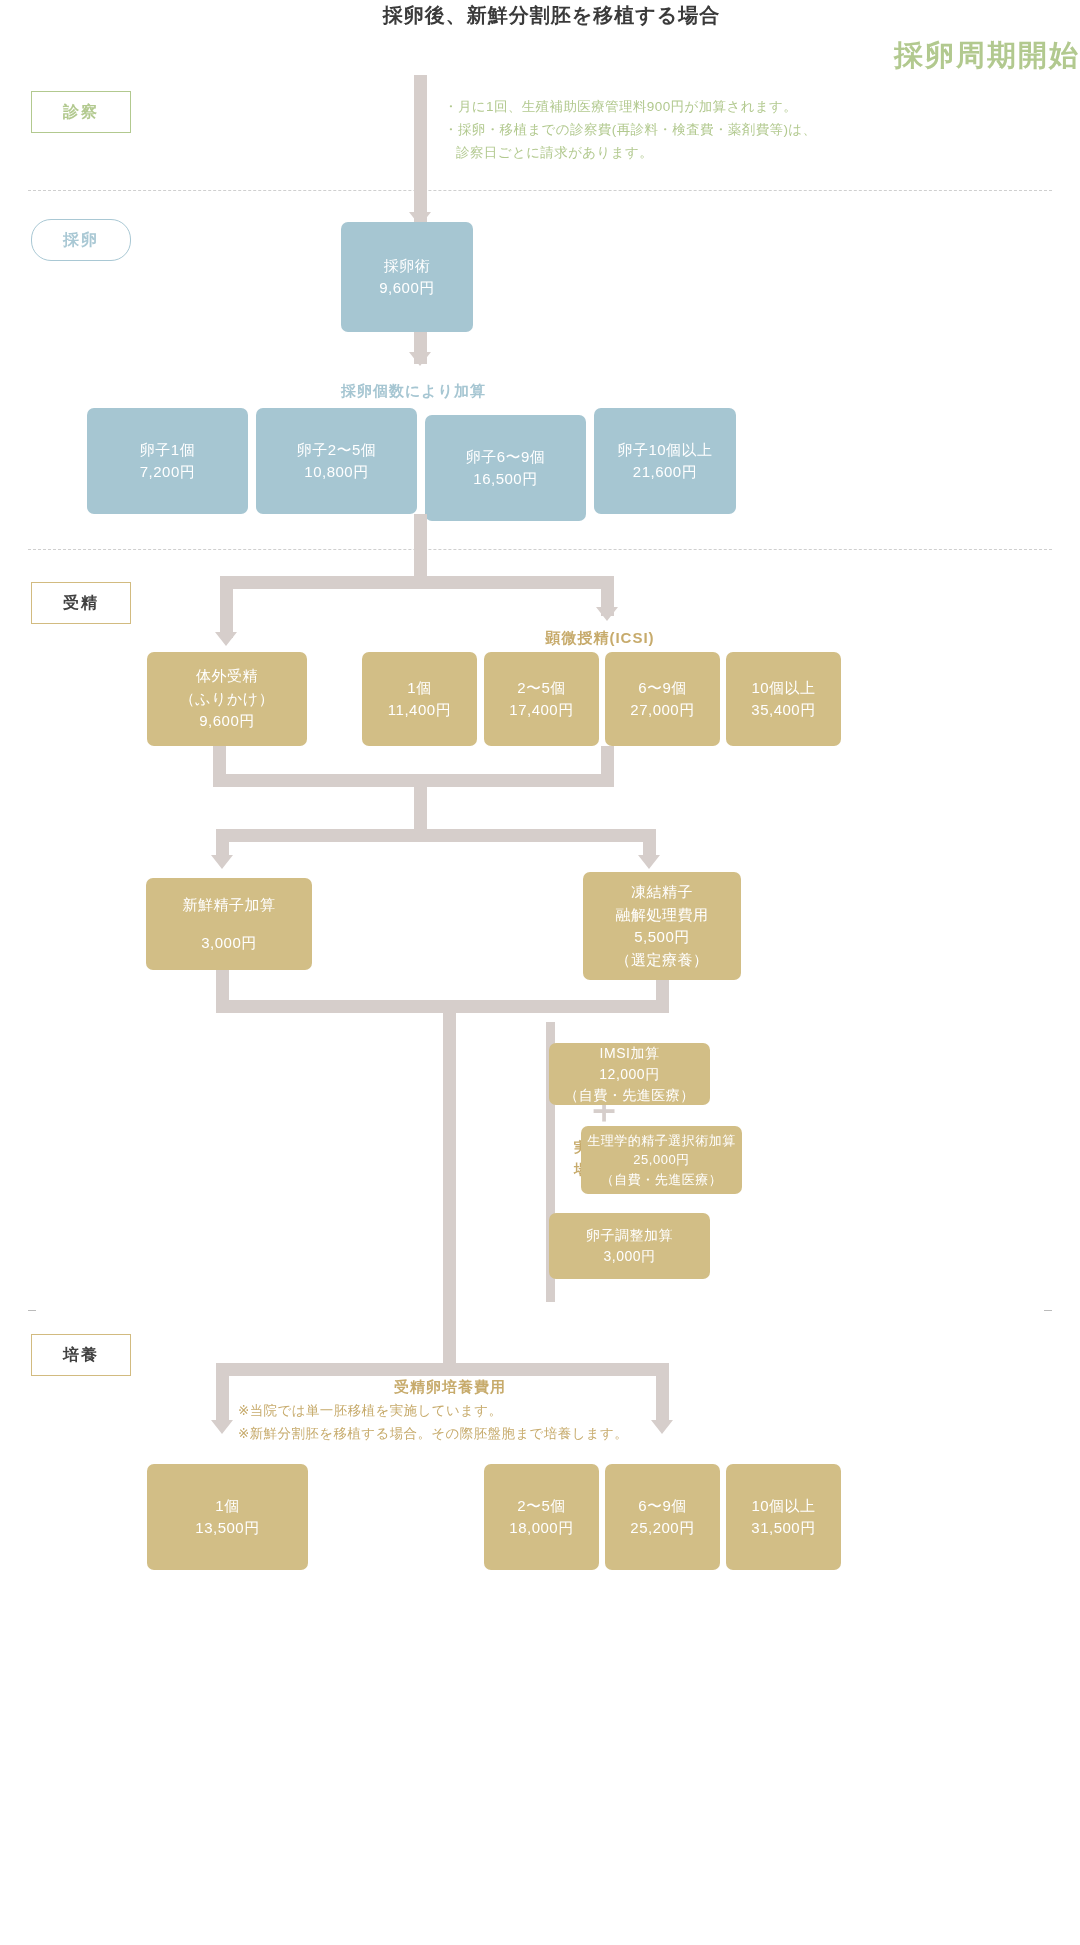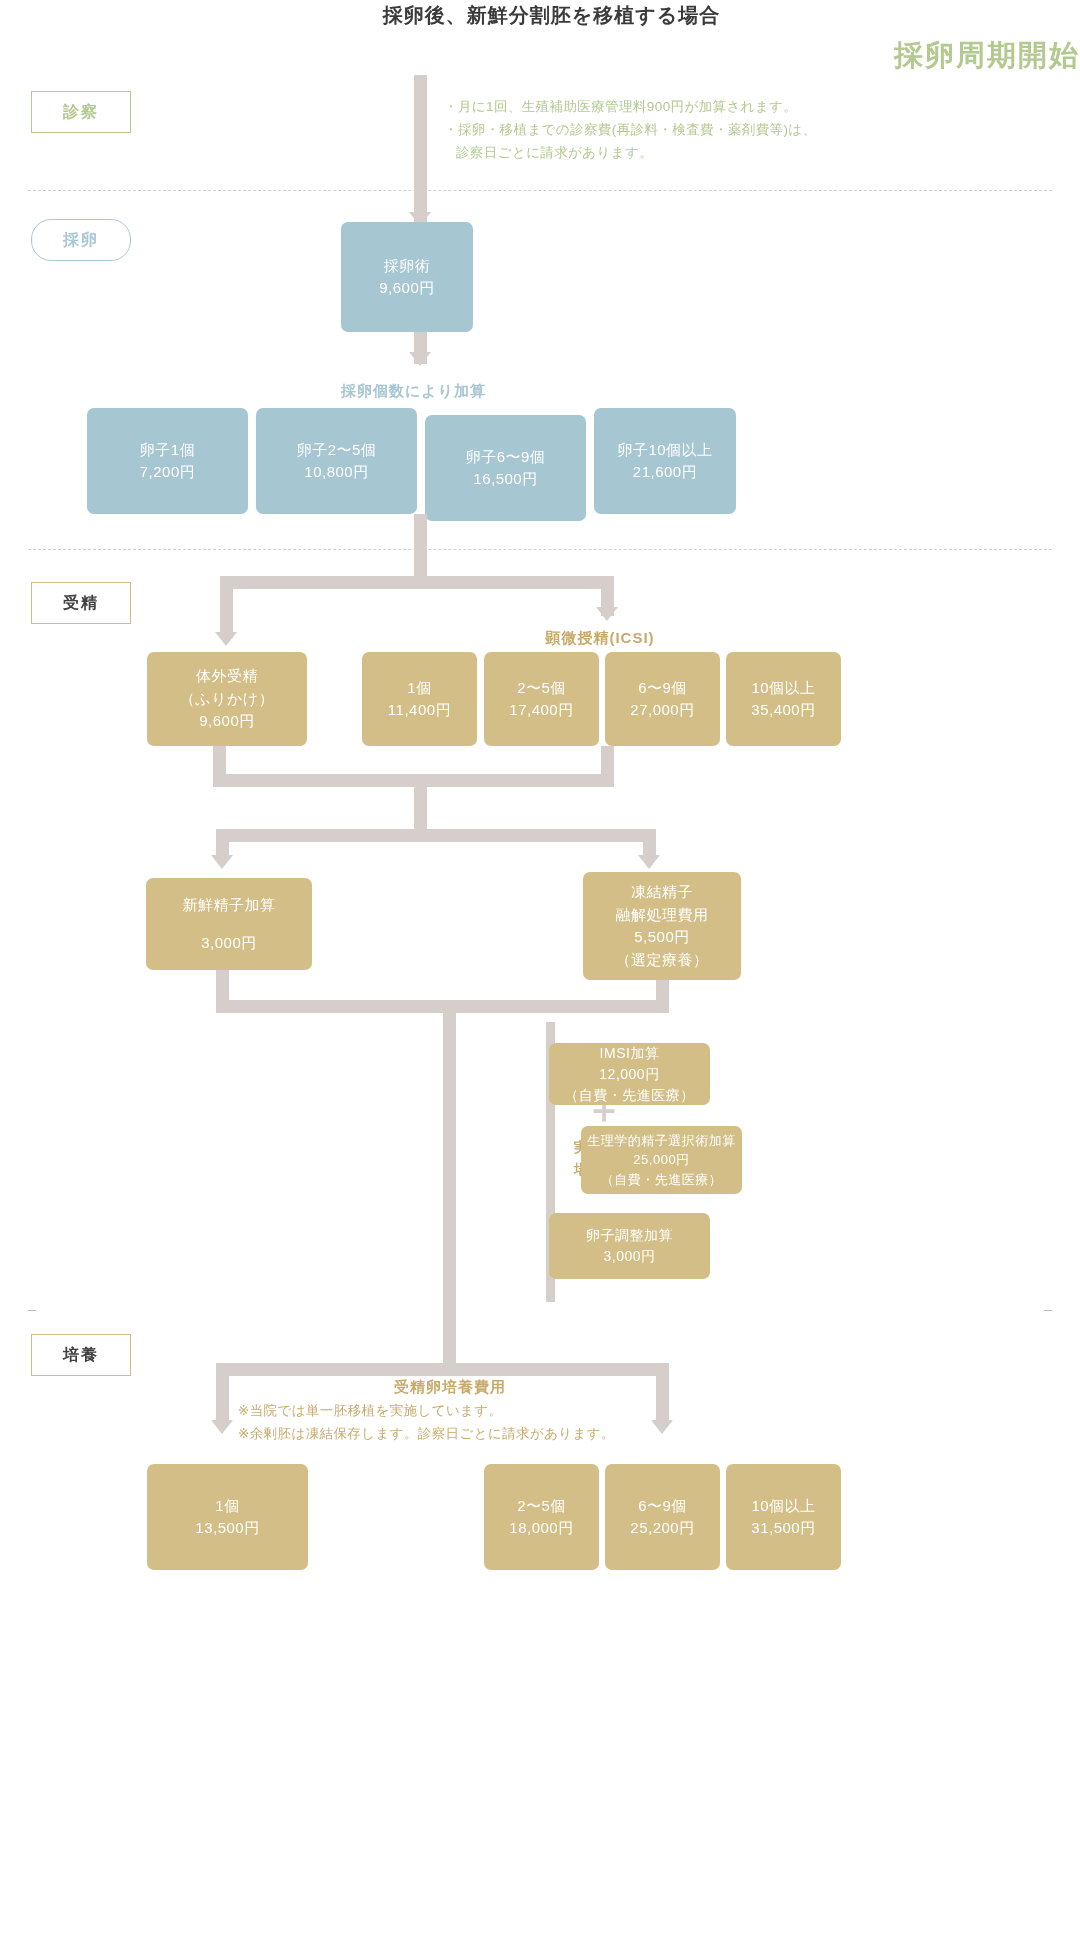--- a/index.html
+++ b/index.html
@@ -194,21 +194,21 @@
   <div>（自費・先進医療）</div>
 </div>
 <div class="abs box gold" style="top:1213px;left:549px;width:161px;height:66px;font-size:14px;">
   <div>卵子調整加算</div>
   <div>3,000円</div>
 </div>
 
 <div class="abs cap gold" style="top:1378px;left:300px;width:300px;text-align:center;">受精卵培養費用</div>
 <div class="abs" style="top:1400px;left:238px;width:500px;">
   <div class="note gold">※当院では単一胚移植を実施しています。</div>
-  <div class="note gold">※余剰胚は凍結保存します。診察日ごとに請求があります。</div>
+  <div class="note gold">※新鮮分割胚を移植する場合。その際胚盤胞まで培養します。</div>
 </div>
 
 <div class="abs bar" style="top:1363px;left:216px;width:453px;height:13px;"></div>
 <div class="abs bar" style="top:1363px;left:216px;width:13px;height:62px;"></div>
 <div class="abs bar" style="top:1363px;left:656px;width:13px;height:62px;"></div>
 <div class="abs arrow-d" style="top:1420px;left:211px;"></div>
 <div class="abs arrow-d" style="top:1420px;left:651px;"></div>
 
 <div class="abs box gold" style="top:1464px;left:147px;width:161px;height:106px;">
   <div>1個</div>

